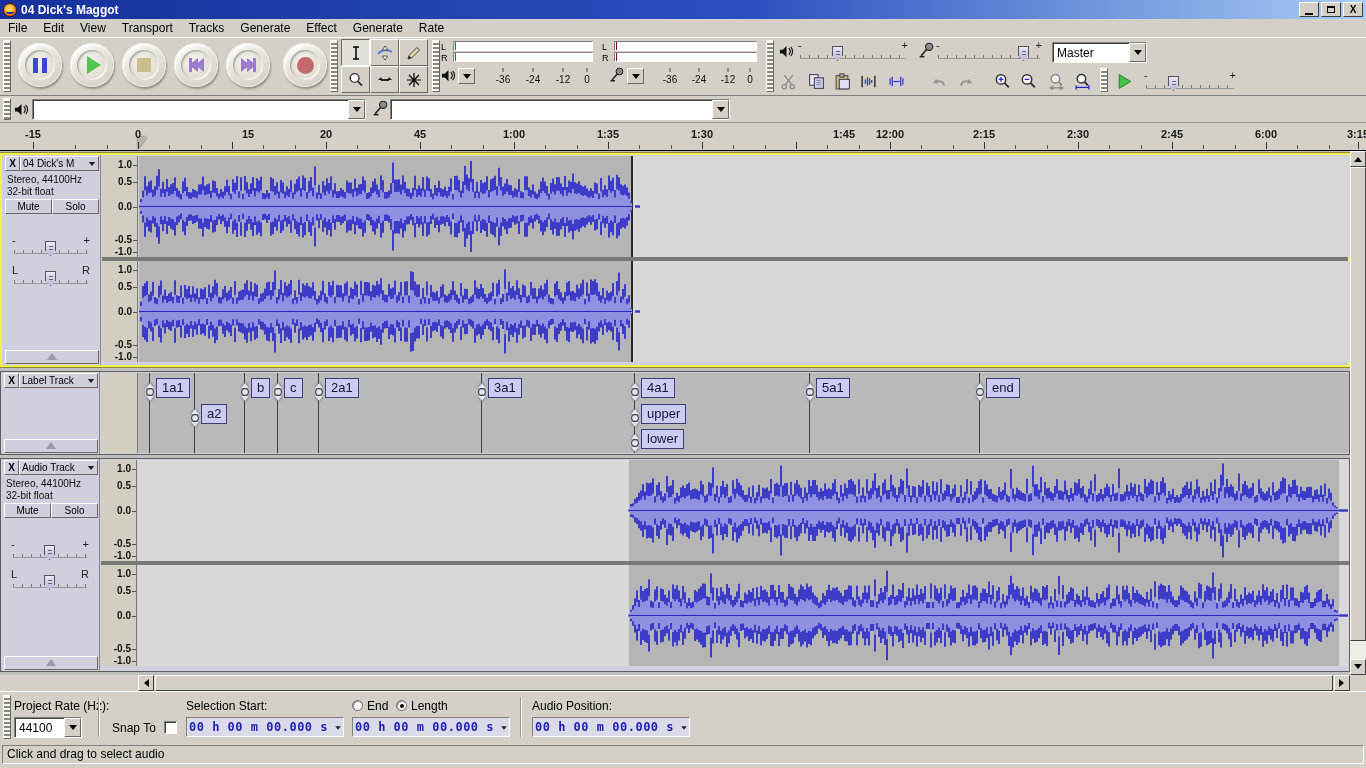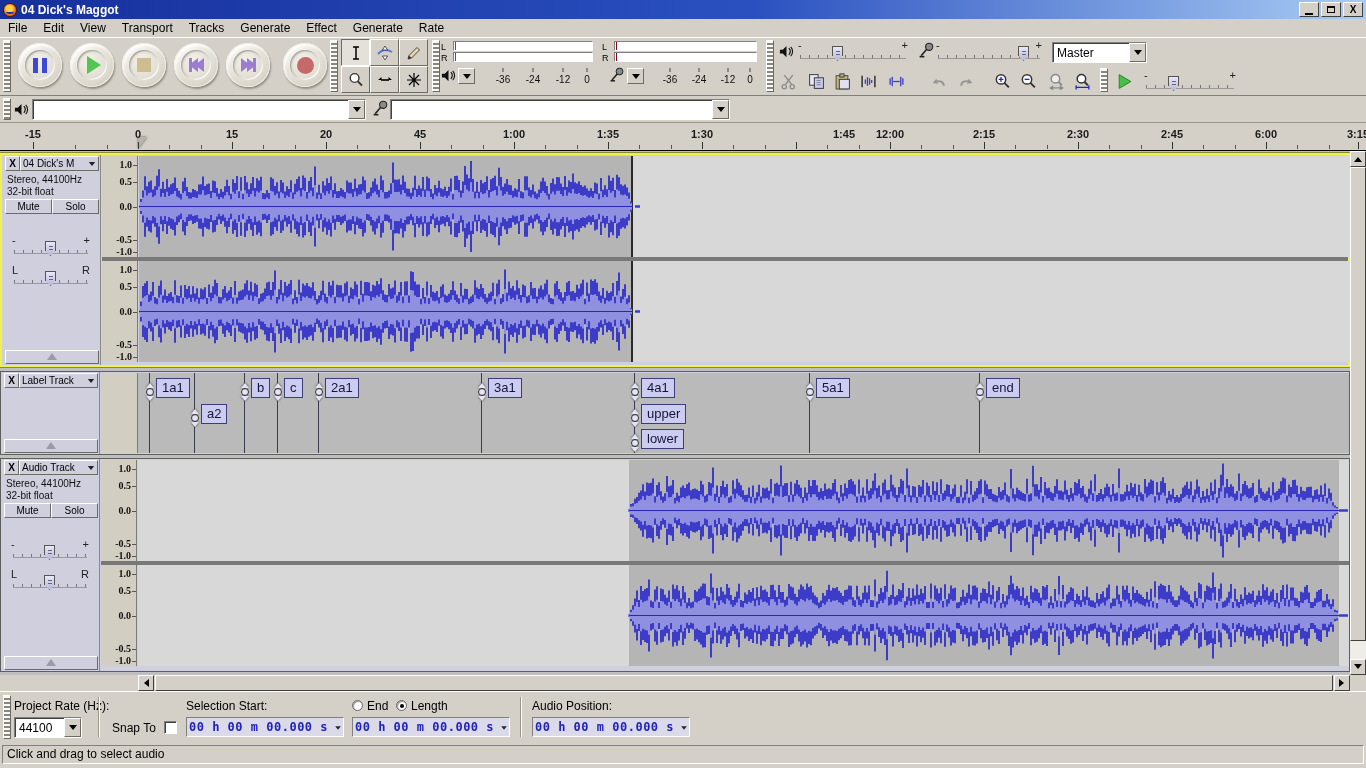--- a/index.html
+++ b/index.html
@@ -104,21 +104,21 @@
      font-size:10px;display:flex;align-items:center;padding:0 2px;white-space:nowrap;overflow:hidden;}
   .tp-title .darr{margin-left:auto;border-top-color:#222;transform:scale(.8);}
   .tp-info{font-size:10px;padding:1px 3px 0 3px;color:#111;white-space:nowrap;}
   .tp-ms{display:flex;margin:2px 1px 0 1px;}
   .tp-ms .msbtn{flex:1;height:15px;border:1px solid;border-color:#fff #6d6a63 #6d6a63 #fff;
      background:#cfcfdd;font-size:10px;display:flex;align-items:center;justify-content:center;}
   .collapsebtn{position:absolute;left:1px;right:1px;bottom:1px;height:14px;border:1px solid;
      border-color:#fff #6d6a63 #6d6a63 #fff;background:#cfcfdd;display:flex;align-items:center;justify-content:center;}
   .uptri{width:0;height:0;border:5px solid transparent;border-bottom:7px solid #9a9aaa;margin-top:-6px;}
   .vruler{position:absolute;left:100px;width:36px;height:101px;background:#d2cfc2;border-right:1px solid #7a7a7a;}
-  .vr-lab{position:absolute;right:5px;font-size:10px;font-weight:bold;color:#111;font-family:Liberation Serif, serif;}
+  .vr-lab{position:absolute;right:5px;font-size:10px;font-weight:bold;color:#111;}
   .vr-tick{position:absolute;right:0;width:4px;height:1px;background:#555;}
   .tcontent{position:absolute;left:137px;width:1211px;height:101px;background:#d8d8d8;overflow:hidden;}
   .clipbg{position:absolute;top:0;bottom:0;background:#b5b5b5;}
   .chsep{position:absolute;left:100px;right:0;height:4px;background:#787878;}
   svg.wave{position:absolute;left:0;top:0;}
   
   #label-content{position:absolute;left:137px;top:1px;width:1211px;height:80px;background:#bababa;overflow:hidden;}
   .lmark-line{position:absolute;top:0;bottom:0;width:1px;background:#3c3c50;}
   .label-box{position:absolute;height:20px;background:#ccccf0;border:1px solid #3c3c78;color:#14143c;
      font-size:13px;padding:1px 5px;line-height:16px;}
@@ -561,21 +561,21 @@
     <div class="rl-minor" style="left: 1109.3px;"></div>
     <div class="rl-minor" style="left: 1140.7px;"></div>
     <div class="rl-minor" style="left: 1203.3px;"></div>
     <div class="rl-minor" style="left: 1234.7px;"></div>
     <div class="rl-minor" style="left: 1297.3px;"></div>
     <div class="rl-minor" style="left: 1328.7px;"></div>
     <div class="rl-label" style="left: 33px;">-15</div>
     <div class="rl-major" style="left: 33px;"></div>
     <div class="rl-label" style="left: 138px;">0</div>
     <div class="rl-major" style="left: 138px;"></div>
-    <div class="rl-label" style="left: 232px;">15</div>
+    <div class="rl-label" style="left: 248px;">15</div>
     <div class="rl-major" style="left: 232px;"></div>
     <div class="rl-label" style="left: 326px;">20</div>
     <div class="rl-major" style="left: 326px;"></div>
     <div class="rl-label" style="left: 420px;">45</div>
     <div class="rl-major" style="left: 420px;"></div>
     <div class="rl-label" style="left: 514px;">1:00</div>
     <div class="rl-major" style="left: 514px;"></div>
     <div class="rl-label" style="left: 608px;">1:35</div>
     <div class="rl-major" style="left: 608px;"></div>
     <div class="rl-label" style="left: 702px;">1:30</div>

